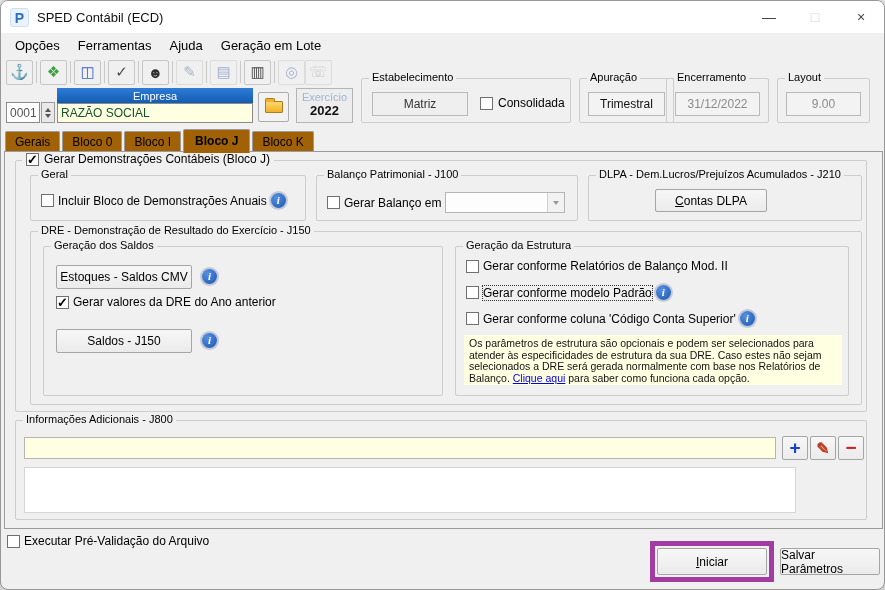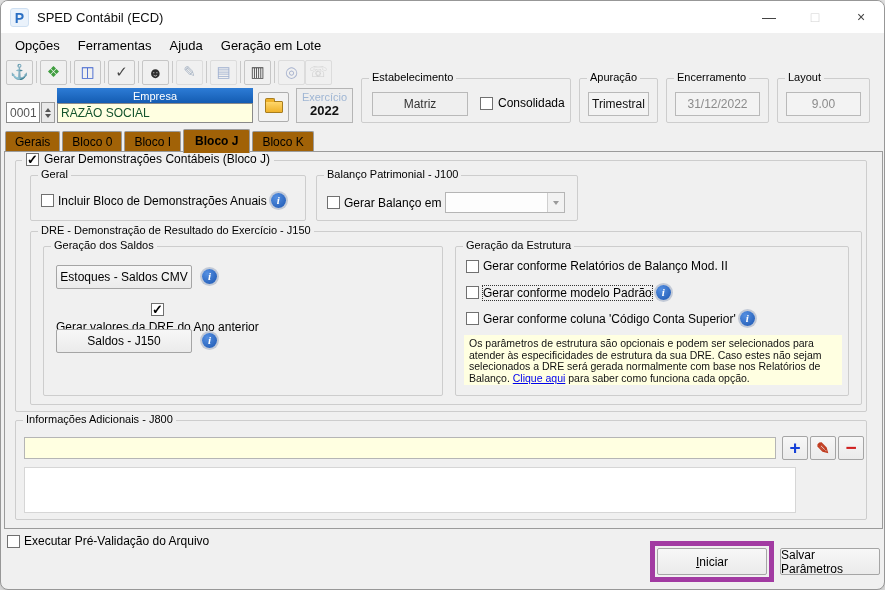--- a/index.html
+++ b/index.html
@@ -75,21 +75,21 @@
   .gb { position:absolute; border:1px solid #cdcdcd; border-radius:2px; }
   .gb > .legend { position:absolute; top:-8px; left:7px; background:#f0f0f0; padding:0 3px;
                   font-size:11px; white-space:nowrap; }
 
   .gb-estab { left:360px; top:77px; width:210px; height:45px; }
   .matriz-btn { position:absolute; left:10px; top:13px; width:96px; height:24px;
                 background:#efefef; border:1px solid #b9b9b9; color:#333; font-size:12px;
                 display:flex; align-items:center; justify-content:center; }
   .consolidada-row { position:absolute; left:118px; top:17px; display:flex; align-items:center; gap:5px; }
 
-  .gb-apur { left:578px; top:77px; width:79px; height:45px; }
+  .gb-apur { left:578px; top:77px; width:95px; height:45px; }
   .gb-encer { left:665px; top:77px; width:103px; height:45px; }
   .gb-layout { left:776px; top:77px; width:93px; height:45px; }
   .sunken-val { position:absolute; left:8px; right:8px; top:13px; height:24px;
                 border:1px solid #b9b9b9; background:#f3f3f3; text-align:center;
                 line-height:22px; font-size:12px; color:#111; }
   .sunken-val.gray { color:#8b8b8b; }
 
   
   .tabstrip { position:absolute; left:4px; top:127px; height:24px; display:flex; align-items:flex-end; }
   .tab { height:21px; padding:3px 9px; background:#a16207; border:1px solid #9b9b9b; border-bottom:none;
@@ -305,29 +305,35 @@
           <span class="cblabel">Gerar Balanço em</span>
           <div class="combo">
             <span class="combo-text"></span>
             <div class="combo-arrow">
               <div class="tri-down"></div>
             </div>
           </div>
         </div>
       </div>
 
+      <div class="gb gb-dlpa">
+        <span class="legend">DLPA - Dem.Lucros/Prejuízos Acumulados - J210</span>
+        <div class="btn dlpa-btn">
+          <span class="accel-label">Contas DLPA</span>
+        </div>
+      </div>
 
       <div class="gb gb-dre">
         <span class="legend">DRE - Demonstração de Resultado do Exercício - J150</span>
 
         <div class="gb gb-saldos">
           <span class="legend">Geração dos Saldos</span>
           <div class="btn btn-estoques">Estoques - Saldos CMV</div>
           <span class="info row-abs" style="left:158px; top:22px;">i</span>
-          <div class="cbrow row-abs" style="left:12px; top:56px;flex-direction:column;">
+          <div class="cbrow row-abs" style="left:12px; top:48px;">
             <span class="cb checked"></span>
             <span class="cblabel">Gerar valores da DRE do Ano anterior</span>
           </div>
           <div class="btn btn-saldos">Saldos - J150</div>
           <span class="info row-abs" style="left:158px; top:86px;">i</span>
         </div>
 
         <div class="gb gb-estrutura">
           <span class="legend">Geração da Estrutura</span>
           <div class="cbrow row-abs" style="left:10px; top:12px;">

